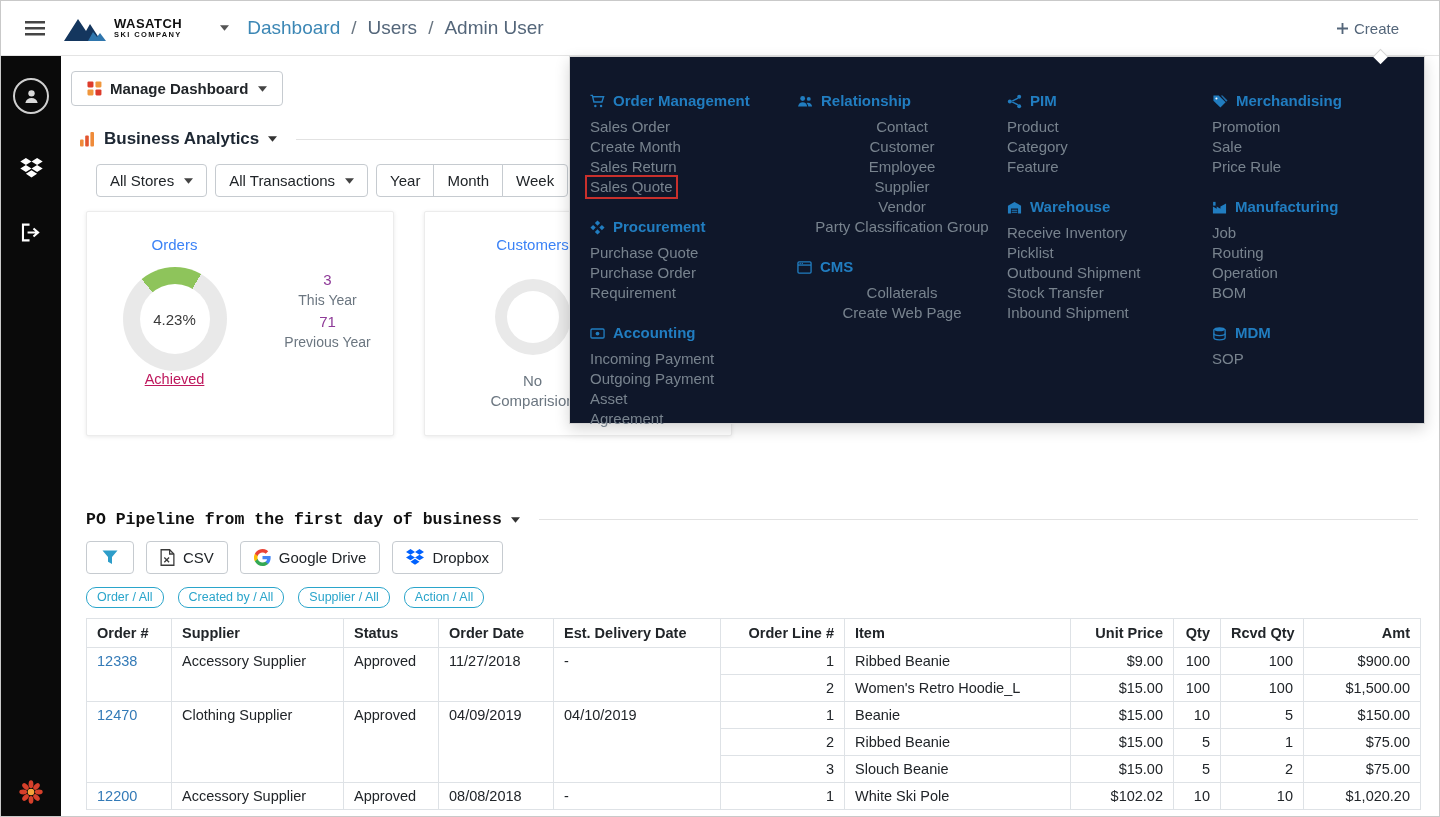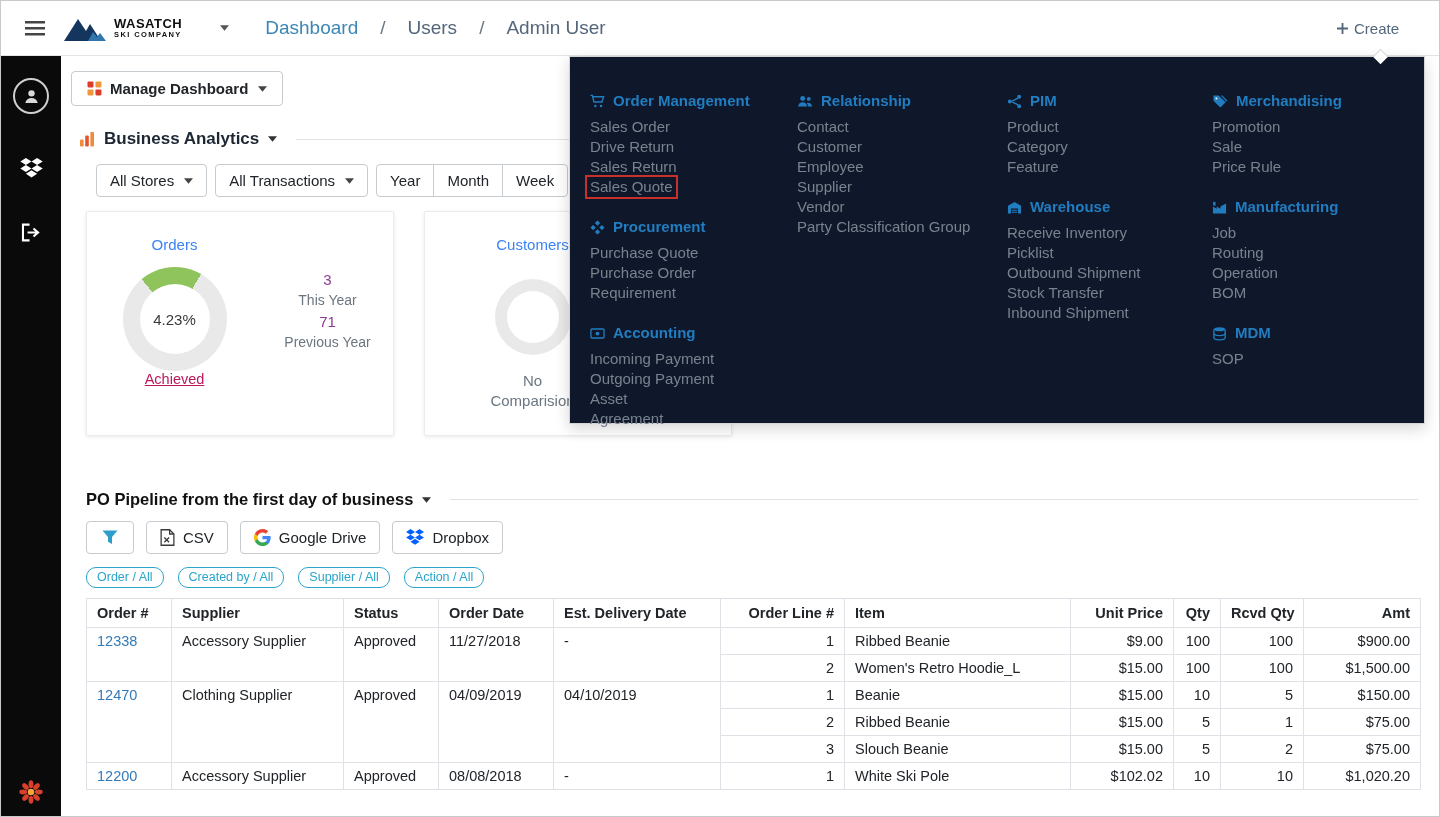--- a/index.html
+++ b/index.html
@@ -10,21 +10,21 @@
   
   .topbar { position:absolute; left:0; top:0; right:0; height:55px; background:#fff;
             border-bottom:1px solid #e4e4e4; display:flex; align-items:center;
             padding:0 40px 0 24px; z-index:30; }
   .hamburger { display:flex; align-items:center; cursor:pointer; margin-right:18px; }
   .logo { display:flex; align-items:center; gap:7px; }
   .logo-text { display:flex; flex-direction:column; line-height:1.05; color:#101010; }
   .logo-line1 { font-size:13px; font-weight:bold; letter-spacing:.5px; }
   .logo-line2 { font-size:7.5px; font-weight:bold; letter-spacing:1.4px; }
   .logo-caret { margin-left:38px; color:#555; display:flex; }
-  .breadcrumb { display:flex; align-items:center; gap:22px; margin-left:36px; font-size:19px; color:#54667a; }
+  .breadcrumb { display:flex; align-items:center; gap:11px; margin-left:18px; font-size:19px; color:#54667a; }
   .breadcrumb .bc-link { color:#3c87b5; text-decoration:none; cursor:pointer; }
   .bc-sep { color:#6a7682; }
   .create-btn { margin-left:auto; display:flex; align-items:center; gap:6px; color:#54667a;
                 font-size:15px; background:none; border:none; cursor:pointer;
                 font-family:"Liberation Sans",sans-serif; }
 
   
   .sidebar { position:absolute; left:0; top:55px; width:60px; bottom:0; background:#0a0a0a;
              display:flex; flex-direction:column; align-items:center; z-index:20; }
   .sb-avatar { margin-top:22px; width:36px; height:36px; border-radius:50%;
@@ -74,31 +74,31 @@
   .no-comp { margin:16px auto 0; width:96px; font-size:15px; color:#6b7680; line-height:20px; }
 
   
   .create-menu { position:absolute; left:568px; top:55px; width:856px; height:368px;
                  background:#0f172a; border:1px solid #d5d5d5; box-shadow:0 5px 14px rgba(0,0,0,.16);
                  z-index:40; display:flex; padding:34px 0 0 20px; }
   .create-menu::before { content:""; position:absolute; top:-6px; right:38px; width:10px; height:10px;
                  background:#fff; border-left:1px solid #d5d5d5; border-top:1px solid #d5d5d5;
                  transform:rotate(45deg); }
   .menu-col { width:207px; flex-shrink:0; }
-  .menu-col:nth-child(2){ width:210px; }
+  .menu-col:nth-child(2){ width:210px;text-align:center; }
   .menu-col:nth-child(3){ width:205px; }
   .menu-section + .menu-section { margin-top:20px; }
   .menu-header { display:flex; align-items:center; gap:8px; line-height:20px; margin-bottom:6px; }
   .menu-header .menu-icon { color:#217dc0; display:flex; }
   .menu-title { color:#217dc0; font-weight:bold; font-size:15px; }
   .menu-item { font-size:15px; color:#78838e; line-height:20px; cursor:pointer; }
   .menu-item .hl { display:inline-block; padding:0 3px; margin-left:-3px; outline:2px solid #c9302c; }
 
   
-  .pipeline-head { margin:54px 21px 0 25px; }
+  .pipeline-head { margin:74px 21px 0 25px;font-family:Liberation Mono, monospace; }
   .pipeline-head .sec-title { font-size:16.5px; color:#111; }
   .toolbar { margin:12px 0 0 25px; display:flex; gap:12px; }
   .chips-row { margin:13px 0 10px 25px; display:flex; gap:14px; }
   .chip { border:1px solid #2aa5cb; color:#2aa5cb; border-radius:10px; padding:2px 10px 3px;
           font-size:12.5px; cursor:pointer; }
 
   .po-table { margin:10px 21px 0 25px; border-collapse:collapse; table-layout:fixed; width:1334px;
               font-size:14.5px; color:#212529; }
   .po-table th, .po-table td { border:1px solid #dee2e6; padding:5px 10px; vertical-align:top;
               text-align:left; overflow:hidden; white-space:nowrap; }
@@ -436,21 +436,21 @@
               <span class="menu-icon">
                 <svg width="15" height="15" viewBox="0 0 16 16" fill="none" stroke="currentColor" stroke-width="1.5">
                   <path d="M.5 1.5h2l1.7 7h8.5l1.8-5.5H3.2"></path>
                   <circle cx="5.7" cy="12.8" r="1.3" fill="currentColor" stroke="none"></circle>
                   <circle cx="11.8" cy="12.8" r="1.3" fill="currentColor" stroke="none"></circle>
                 </svg>
               </span>
               <span class="menu-title">Order Management</span>
             </div>
             <div class="menu-item"><span>Sales Order</span></div>
-            <div class="menu-item"><span>Drive Return</span></div>
+            <div class="menu-item"><span>Create Month</span></div>
             <div class="menu-item"><span>Sales Return</span></div>
             <div class="menu-item"><span class="hl">Sales Quote</span></div>
           </div>
           <div class="menu-section">
             <div class="menu-header">
               <span class="menu-icon">
                 <svg width="15" height="15" viewBox="0 0 16 16" fill="currentColor">
                   <path d="M8 .5l2.8 2.8L8 6.1 5.2 3.3zM3.3 5.2L6.1 8 3.3 10.8.5 8zM12.7 5.2L15.5 8l-2.8 2.8L9.9 8zM8 9.9l2.8 2.8L8 15.5l-2.8-2.8z"></path>
                 </svg>
               </span>
@@ -489,20 +489,35 @@
               </span>
               <span class="menu-title">Relationship</span>
             </div>
             <div class="menu-item"><span>Contact</span></div>
             <div class="menu-item"><span>Customer</span></div>
             <div class="menu-item"><span>Employee</span></div>
             <div class="menu-item"><span>Supplier</span></div>
             <div class="menu-item"><span>Vendor</span></div>
             <div class="menu-item"><span>Party Classification Group</span></div>
           </div>
+          <div class="menu-section">
+            <div class="menu-header">
+              <span class="menu-icon">
+                <svg width="15" height="15" viewBox="0 0 16 16" fill="none" stroke="currentColor" stroke-width="1.4">
+                  <rect x="1" y="2" width="14" height="12" rx="1.2"></rect>
+                  <path d="M1 5.4h14"></path>
+                  <circle cx="3.4" cy="3.7" r=".7" fill="currentColor" stroke="none"></circle>
+                  <circle cx="5.6" cy="3.7" r=".7" fill="currentColor" stroke="none"></circle>
+                </svg>
+              </span>
+              <span class="menu-title">CMS</span>
+            </div>
+            <div class="menu-item"><span>Collaterals</span></div>
+            <div class="menu-item"><span>Create Web Page</span></div>
+          </div>
         </div>
         <div class="menu-col">
           <div class="menu-section">
             <div class="menu-header">
               <span class="menu-icon">
                 <svg width="15" height="15" viewBox="0 0 16 16" fill="currentColor">
                   <circle cx="3" cy="8" r="2.1"></circle>
                   <circle cx="13" cy="3" r="2.1"></circle>
                   <circle cx="13" cy="13" r="2.1"></circle>
                   <path d="M4.6 7.2l6.8-3.4.7 1.3-6.9 3.4zM4.6 8.8l6.8 3.4.7-1.3-6.9-3.4z"></path>

